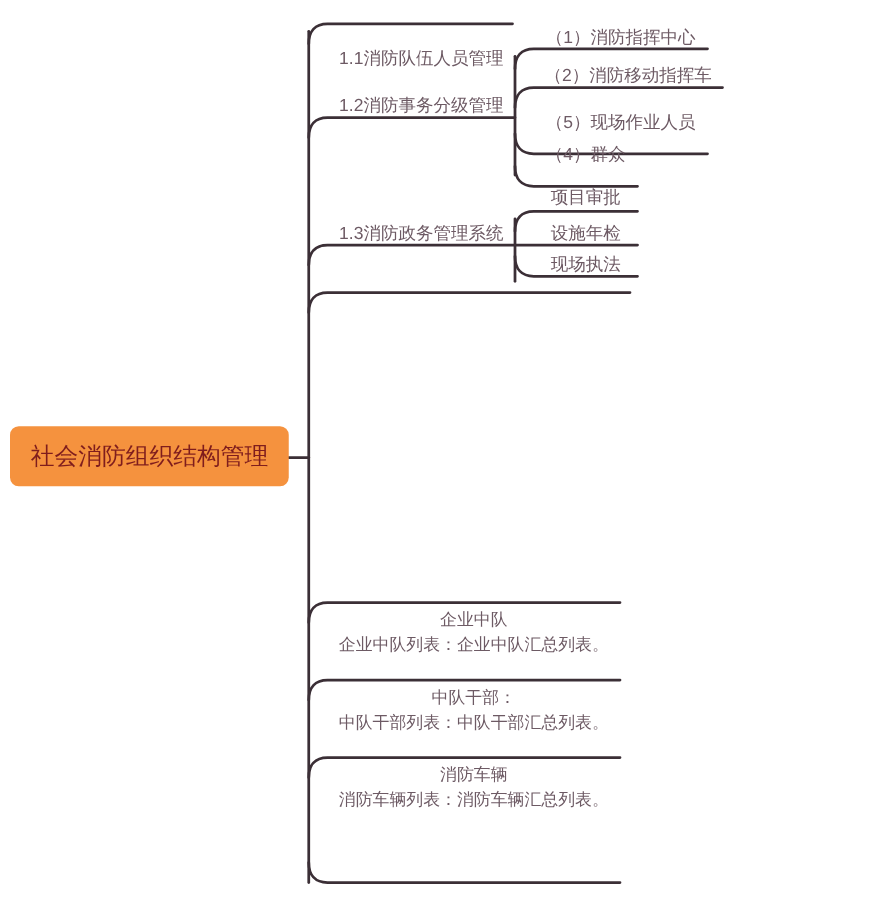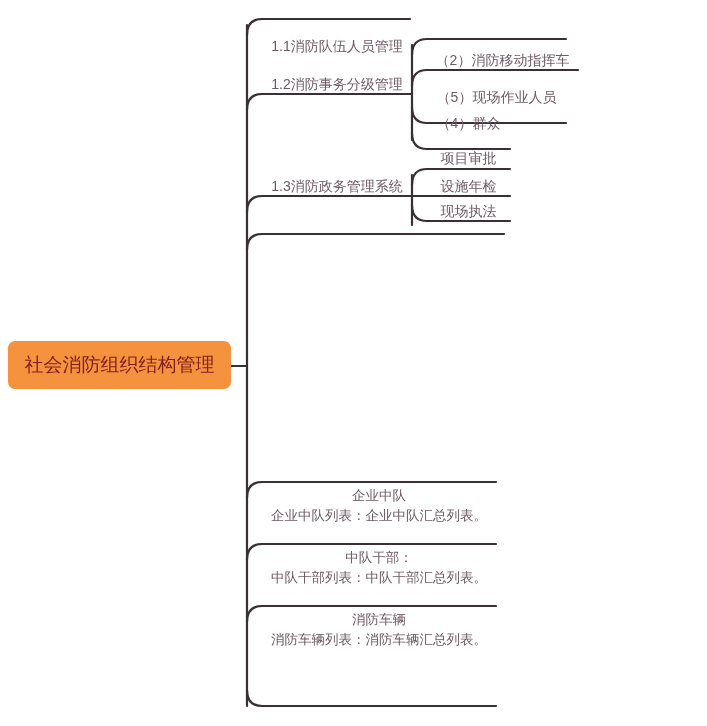--- a/index.html
+++ b/index.html
@@ -101,20 +101,21 @@
   <div id="root-node">
     <span>社会消防组织结构管理</span>
   </div>
 
   <div class="node-text l1" style="left:262px;top:1px;width:150px;margin-top:37px;">1.1消防队伍人员管理</div>
 
   <div class="node-text l1" style="left:262px;top:76px;width:150px;">1.2消防事务分级管理</div>
 
   <div class="node-text l1" style="left:262px;top:178px;width:150px;">1.3消防政务管理系统</div>
 
+  <div class="node-text l2" style="left:427px;top:21px;width:139px;">（1）消防指挥中心</div>
   <div class="node-text l2" style="left:427px;top:52px;width:151px;">（2）消防移动指挥车</div>
   <div class="node-text l2" style="left:427px;top:89px;width:139px;">（5）现场作业人员</div>
   <div class="node-text l2" style="left:427px;top:115px;width:83px;">（4）群众</div>
 
   <div class="node-text l2" style="left:427px;top:151px;width:83px;font-family:Liberation Mono, monospace;">项目审批</div>
   <div class="node-text l2" style="left:427px;top:178px;width:83px;">设施年检</div>
   <div class="node-text l2" style="left:427px;top:203px;width:83px;">现场执法</div>
 
 
   <div class="node-text blk" style="left:262px;top:486px;width:234px;">企业中队

